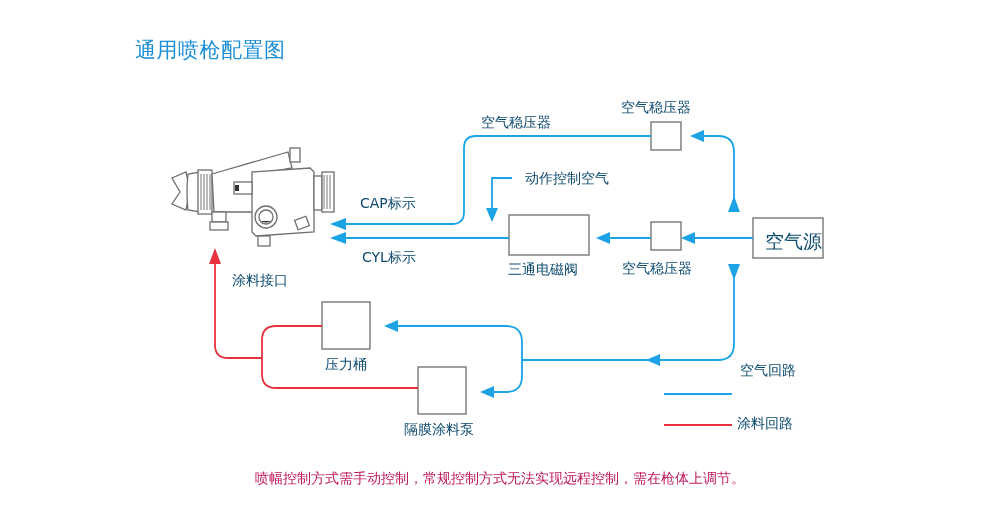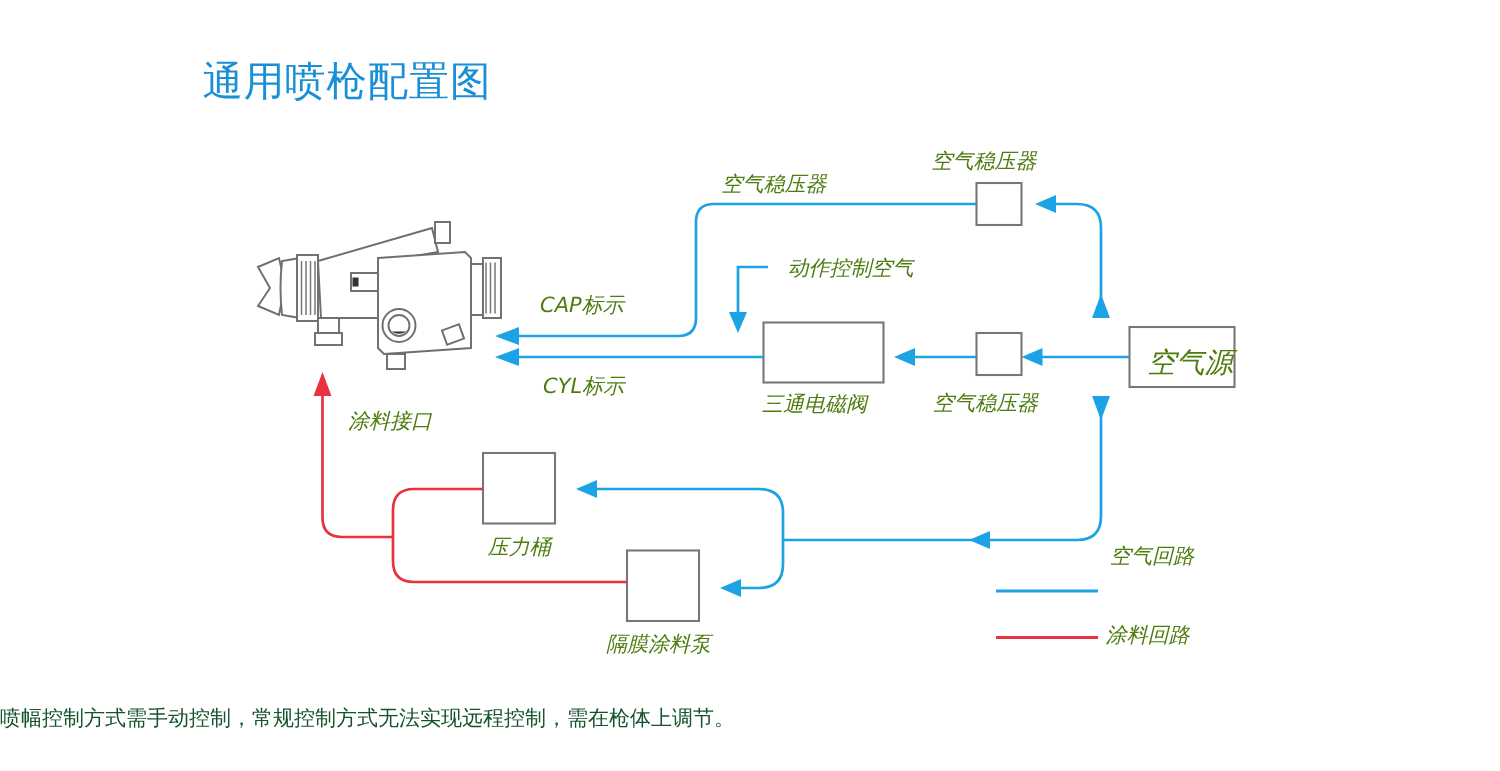--- a/index.html
+++ b/index.html
@@ -1,20 +1,20 @@
 <!DOCTYPE html>
 <html><head>
 <meta charset="utf-8">
 <style>
   html, body { margin:0; padding:0; background:#ffffff; }
   body { width:1000px; height:514px; position:relative; overflow:hidden;
          font-family:"DejaVu Sans","Liberation Sans",sans-serif; }
-  .title { position:absolute; left:135px; top:36px; font-size:27px; color:#1a8fd6; letter-spacing:0.5px; }
-  .lbl { position:absolute; font-size:14px; color:#4d7c0f; white-space:nowrap;font-style:italic; }
-  .caption { position:absolute; left:0; width:1000px; top:470px; text-align:left; font-size:14px; color:#14532d; }
+  .title { position:absolute; left:135px; top:36px; font-size:21px; color:#1a8fd6; letter-spacing:0.5px; }
+  .lbl { position:absolute; font-size:14px; color:#0c4a6e; white-space:nowrap; }
+  .caption { position:absolute; left:0; width:1000px; top:470px; text-align:center; font-size:14px; color:#be185d; }
   svg#diagram { position:absolute; left:0; top:0; }
   .box { fill:#fff; stroke:#777; stroke-width:1.4; }
   .air { fill:none; stroke:#1ca3e6; stroke-width:1.8; }
   .paint { fill:none; stroke:#e8323f; stroke-width:1.8; }
   .airhead { fill:#1ca3e6; }
   .painthead { fill:#e8323f; }
   .gun { fill:#fff; stroke:#6f6f6f; stroke-width:1.3; }
   .gun-thin { fill:none; stroke:#777; stroke-width:1; }
 </style>
 </head>

